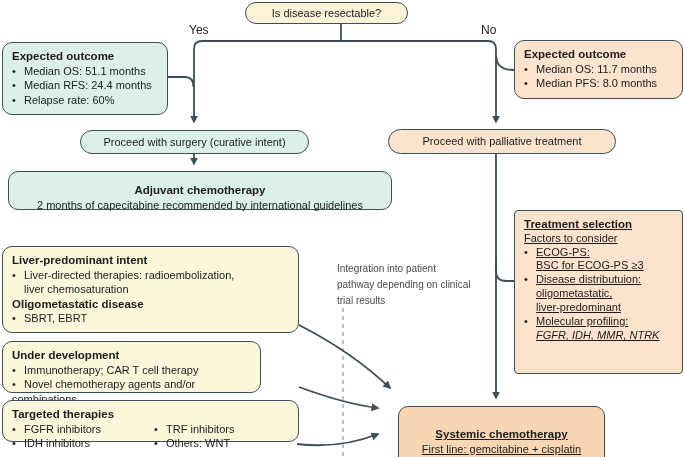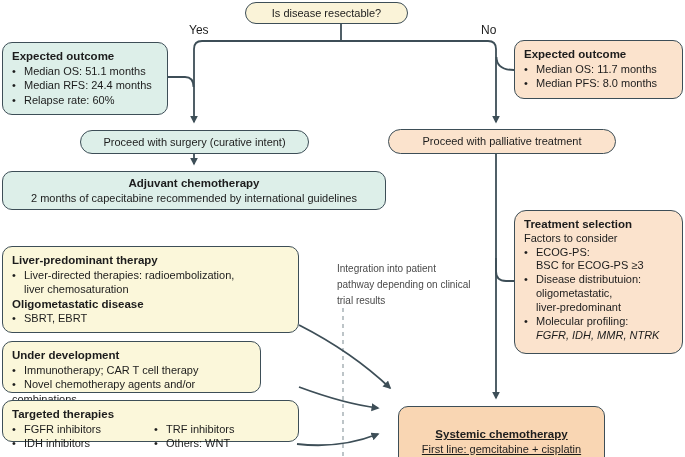--- a/index.html
+++ b/index.html
@@ -84,42 +84,42 @@
   </div>
 
   <div class="node pill teal" style="left:80px;top:130px;width:229px;height:24px;">
     <span>Proceed with surgery (curative intent)</span>
   </div>
 
   <div class="node pill peach" style="left:388px;top:129px;width:228px;height:25px;">
     <span>Proceed with palliative treatment</span>
   </div>
 
-  <div class="node box teal center" style="left:2px;top:171px;width:384px;height:39px;padding-top:4px;">
+  <div class="node box teal center" style="left:8px;top:171px;width:384px;height:39px;padding-top:11px;">
     <div class="title">Adjuvant chemotherapy</div>
     <div>2 months of capecitabine recommended by international guidelines</div>
   </div>
 
-  <div class="node box peach tight" style="left:514px;top:210px;width:169px;height:144px;border-radius:12px;">
+  <div class="node box peach tight" style="left:514px;top:210px;width:169px;height:164px;border-radius:4px;text-decoration:underline;">
     <div class="title">Treatment selection</div>
     <div>
         <div class="ln">Factors to consider</div>
         <div class="ln"><span class="bu">•</span>ECOG-PS:</div>
         <div class="ln ind">BSC for ECOG-PS ≥3</div>
         <div class="ln"><span class="bu">•</span>Disease distributuion:</div>
         <div class="ln ind">oligometastatic,</div>
         <div class="ln ind">liver-predominant</div>
         <div class="ln"><span class="bu">•</span>Molecular profiling:</div>
         <div class="ln i ind">FGFR, IDH, MMR, NTRK</div>
       </div>
   </div>
 
   <div class="node box yellow" style="left:2px;top:246px;width:297px;height:87px;">
     <div>
-        <div class="ln b">Liver-predominant therapy</div>
+        <div class="ln b">Liver-predominant intent</div>
         <div class="ln"><span class="bu">•</span>Liver-directed therapies: radioembolization,</div>
         <div class="ln ind">liver chemosaturation</div>
         <div class="ln b">Oligometastatic disease</div>
         <div class="ln"><span class="bu">•</span>SBRT, EBRT</div>
       </div>
   </div>
 
   <div class="node box yellow" style="left:2px;top:341px;width:259px;height:52px;">
     <div>
         <div class="ln b">Under development</div>

